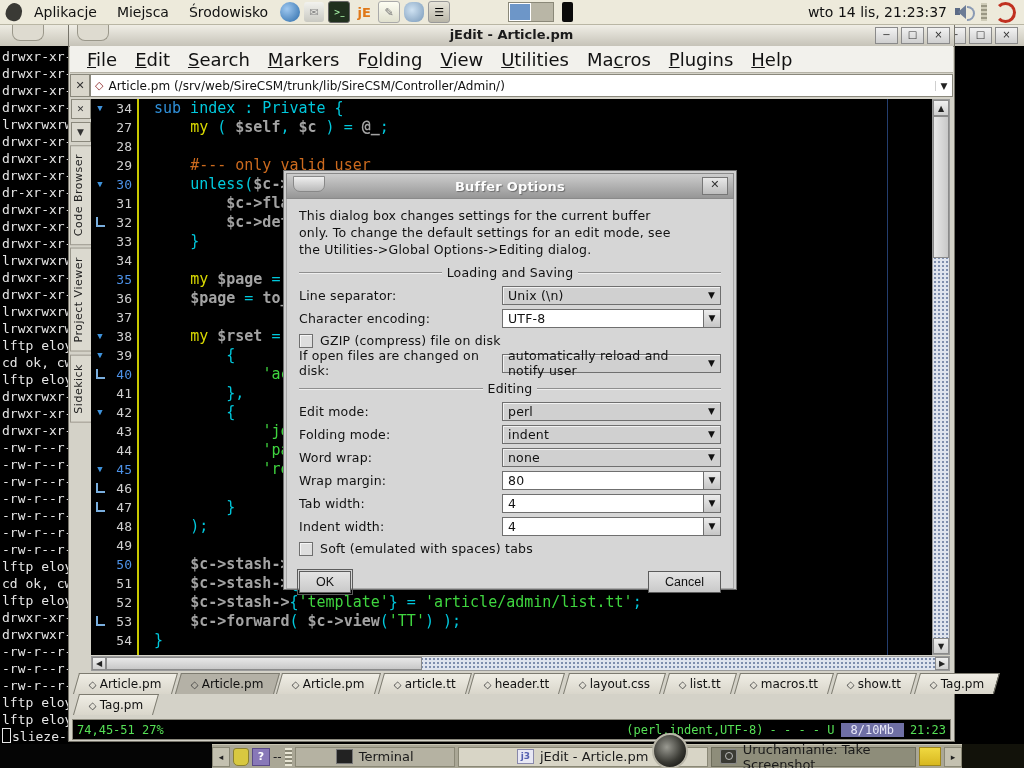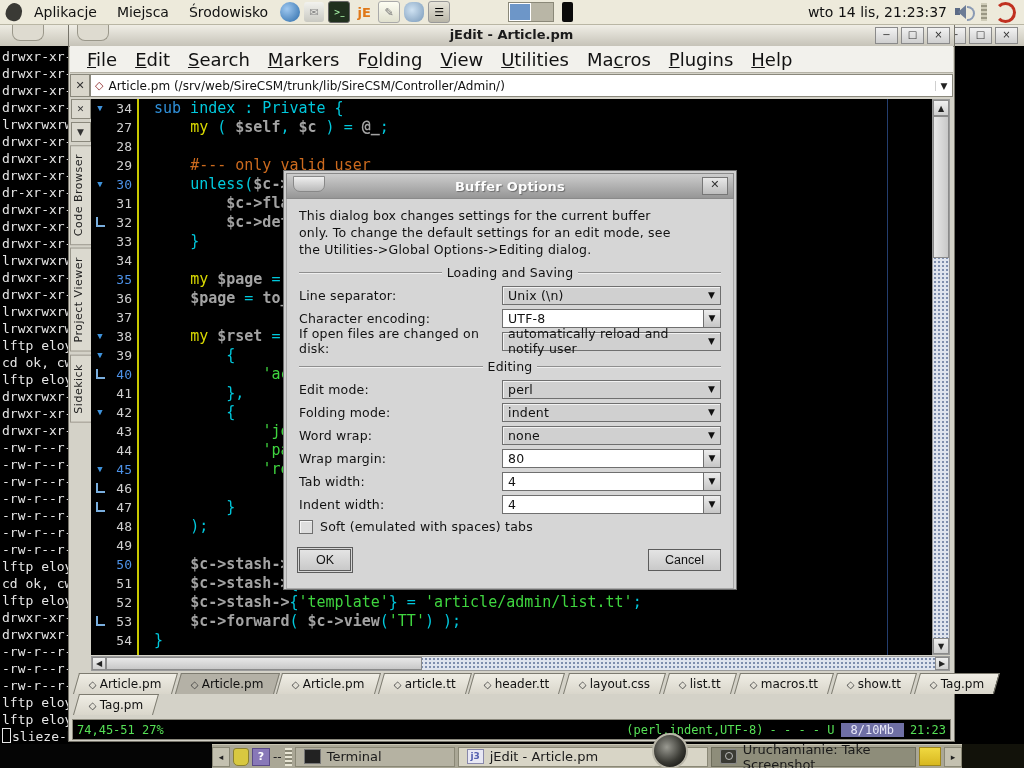--- a/index.html
+++ b/index.html
@@ -136,21 +136,21 @@
   #tb-blackleft{width:212px;background:#050505;flex:none;}
   #tb-main{flex:1;background:#aaa796;display:flex;align-items:center;gap:3px;border-top:1px solid #c9c6b4;}
   .tb-sq{width:16px;height:18px;background:#c4c1b0;border:1px solid #8a8876;font-size:9px;color:#222;
       display:flex;align-items:center;justify-content:center;flex:none;}
   #plug-icon{width:14px;height:16px;background:#d8c840;border-radius:3px 3px 5px 5px;border:1px solid #8a8030;flex:none;}
   #help-icon{width:16px;height:16px;background:#8878b8;border:1px solid #5a4a88;color:#fff;font-size:11px;font-weight:bold;
       display:flex;align-items:center;justify-content:center;flex:none;}
   #tb-misc{font-size:12px;color:#222;flex:none;}
   #tb-grip{width:7px;height:18px;background:repeating-linear-gradient(#e8e5d4 0 2px,#8a8876 2px 4px);flex:none;}
   .task{display:flex;align-items:center;gap:6px;padding:0 8px;font-size:13px;color:#1a1a1a;
-      border:1px solid #8a8876;height:20px;box-sizing:border-box;}
+      border:1px solid #8a8876;height:20px;box-sizing:border-box;justify-content:center;}
   #task-terminal{width:160px;background:#b5b2a2;}
   #task-jedit{width:250px;background:#d8d5c6;}
   #task-screenshot{flex:1;background:#8e8d7a;border-color:#6f6e5c;position:relative;}
   .task-ico{width:15px;height:13px;flex:none;}
   #term-ico{background:#222;border:1px solid #777;}
   #jedit-ico{background:#e8e8f4;border:1px solid #8888aa;color:#5560b0;font-size:9px;font-weight:bold;text-align:center;line-height:12px;}
   #cam-ico{background:#3a3a34;border:1px solid #888;border-radius:2px;position:relative;}
   #cam-ico:after{content:"";position:absolute;left:4px;top:2px;width:6px;height:6px;border:1px solid #bbb;border-radius:50%;}
   #note-icon{width:20px;height:17px;background:linear-gradient(#f0d840,#d8b820);border:1px solid #a08818;flex:none;}
   #launch-spinner{position:absolute;left:652px;top:733px;width:36px;height:36px;border-radius:50%;z-index:46;
@@ -328,20 +328,24 @@
             </div>
           </div>
           <div class="frow">
             <div class="flabel">Character encoding:</div>
             <div class="editcombo">
               <div class="field">UTF-8</div>
               <div class="btn">▼</div>
             </div>
           </div>
         </div>
+      <div class="chkrow">
+        <div class="chk"></div>
+        <span>GZIP (compress) file on disk</span>
+      </div>
       <div id="dlg-changed-row">
           <div class="frow">
             <div class="flabel">If open files are changed on disk:</div>
             <div class="combo">
               <span>automatically reload and notify user</span>
               <span class="arr">▼</span>
             </div>
           </div>
         </div>
       <div class="tsep">

